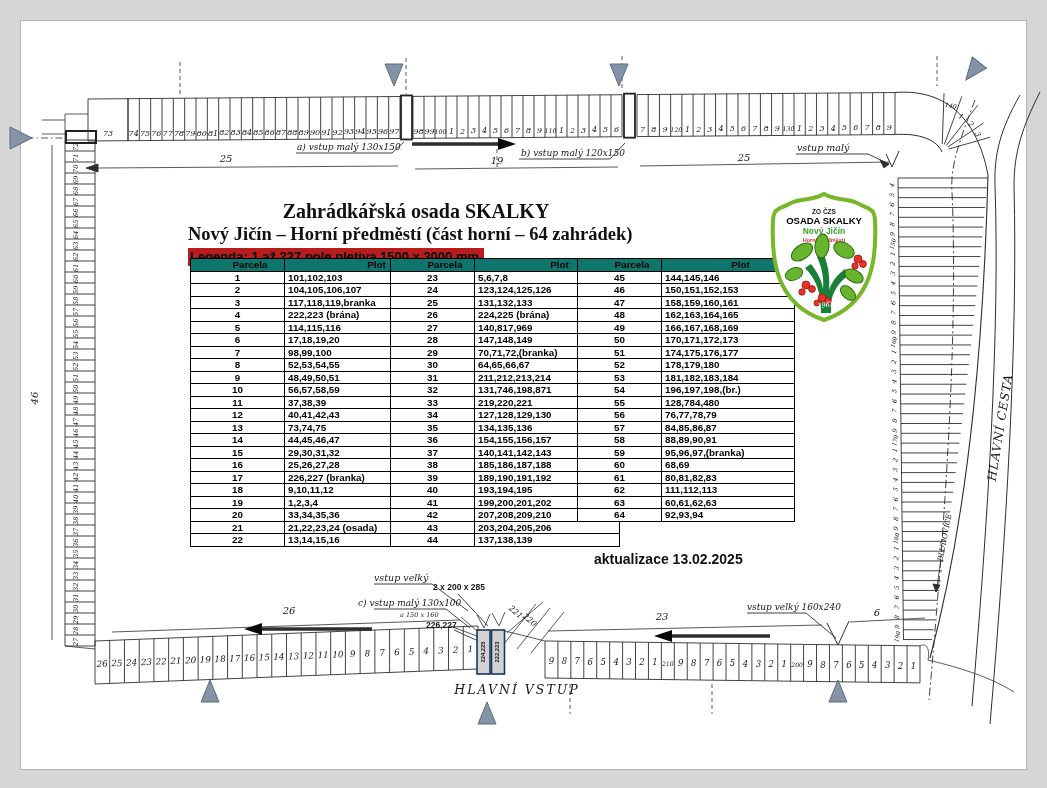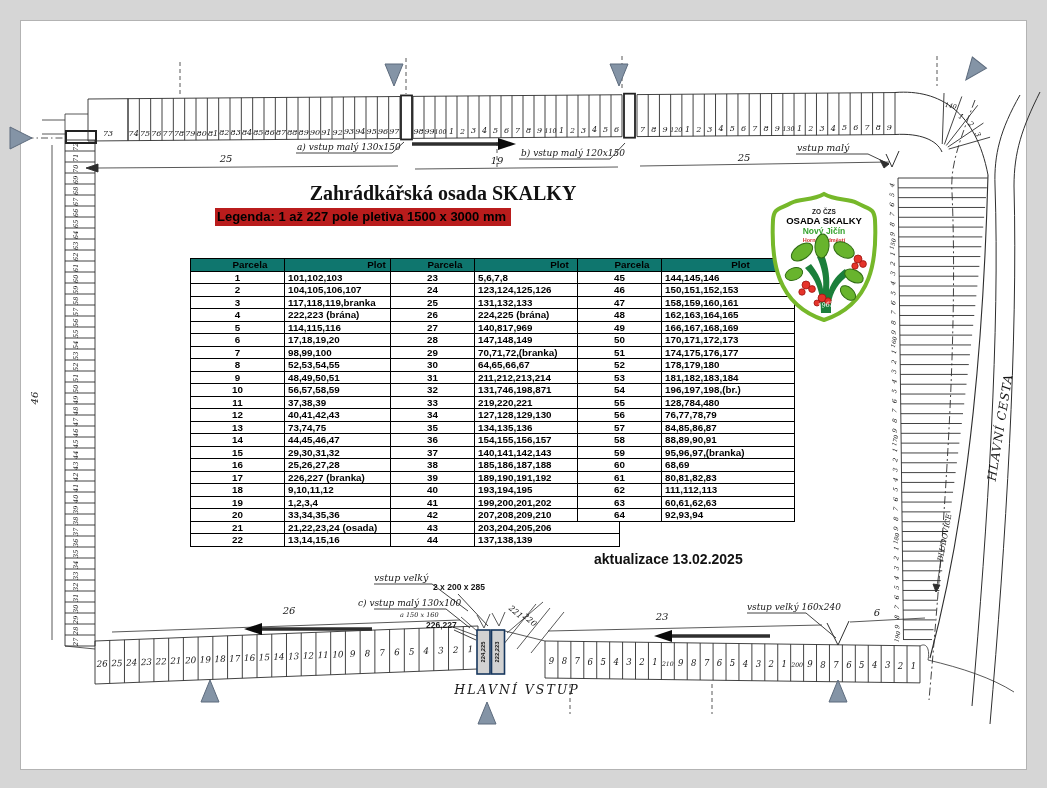--- a/index.html
+++ b/index.html
@@ -1,21 +1,21 @@
 <!DOCTYPE html>
 <html><head>
 <meta charset="utf-8">
 <style>
   html,body{margin:0;padding:0;}
   body{width:1047px;height:788px;background:#d6d6d6;position:relative;overflow:hidden;
        font-family:"Liberation Sans",sans-serif;}
   .page{position:absolute;left:20px;top:20px;width:1005px;height:748px;background:#fff;
         border:1px solid #b3b3b3;}
   #map-svg{position:absolute;left:0;top:0;}
-  .titleblock{position:absolute;left:188px;top:182px;width:456px;margin-left:27px;}
+  .titleblock{position:absolute;left:188px;top:200px;width:456px;}
   .title{font-family:"Liberation Serif",serif;font-weight:bold;font-size:20px;text-align:center;color:#111;}
   .subtitle{font-family:"Liberation Serif",serif;font-weight:bold;font-size:18.5px;text-align:left;color:#111;margin-top:1px;white-space:nowrap;}
   .legend{display:inline-block;background:#b91c1c;color:#000;font-weight:bold;font-size:13px;
           padding:1px 5px 2px 2px;margin-top:3px;white-space:nowrap;}
   .ptable{position:absolute;border-collapse:collapse;font-size:9.8px;font-weight:bold;color:#000;background:#fff;}
   .ptable th,.ptable td{border:1.6px solid #000;padding:0 3px;height:11.5px;line-height:11.5px;white-space:nowrap;}
   .ptable th{background:#0f766e;text-align:center;padding-left:28px;}
   .ptable td:first-child{text-align:center;}
   .ptable td+td{text-align:left;}
   #ptable1{left:190px;top:258px;}
@@ -557,20 +557,21 @@
       <polygon points="963,60 981,60 972,82" fill="#8494a6" stroke="#5d6b7d" stroke-width="1" transform="rotate(38 972 72)"></polygon>
       <polygon points="10,127 10,149 32,138" fill="#8494a6" stroke="#5d6b7d" stroke-width="1"></polygon>
       <polygon points="201,702 219,702 210,680" fill="#8494a6" stroke="#5d6b7d" stroke-width="1"></polygon>
       <polygon points="478,724 496,724 487,702" fill="#8494a6" stroke="#5d6b7d" stroke-width="1"></polygon>
       <polygon points="829,702 847,702 838,680" fill="#8494a6" stroke="#5d6b7d" stroke-width="1"></polygon>
     </g>
 </svg>
 
 <div class="titleblock">
   <div class="title">Zahrádkářská osada SKALKY</div>
+  <div class="subtitle">Nový Jičín – Horní předměstí (část horní – 64 zahrádek)</div>
   <div class="legend">Legenda: 1 až 227 pole pletiva 1500 x 3000 mm</div>
 </div>
 
 <table class="ptable" id="ptable1">
     <tbody>
       <tr>
         <th style="width: 62px;">Parcela</th>
         <th style="width: 127px;">Plot</th>
       </tr>
       <tr>

